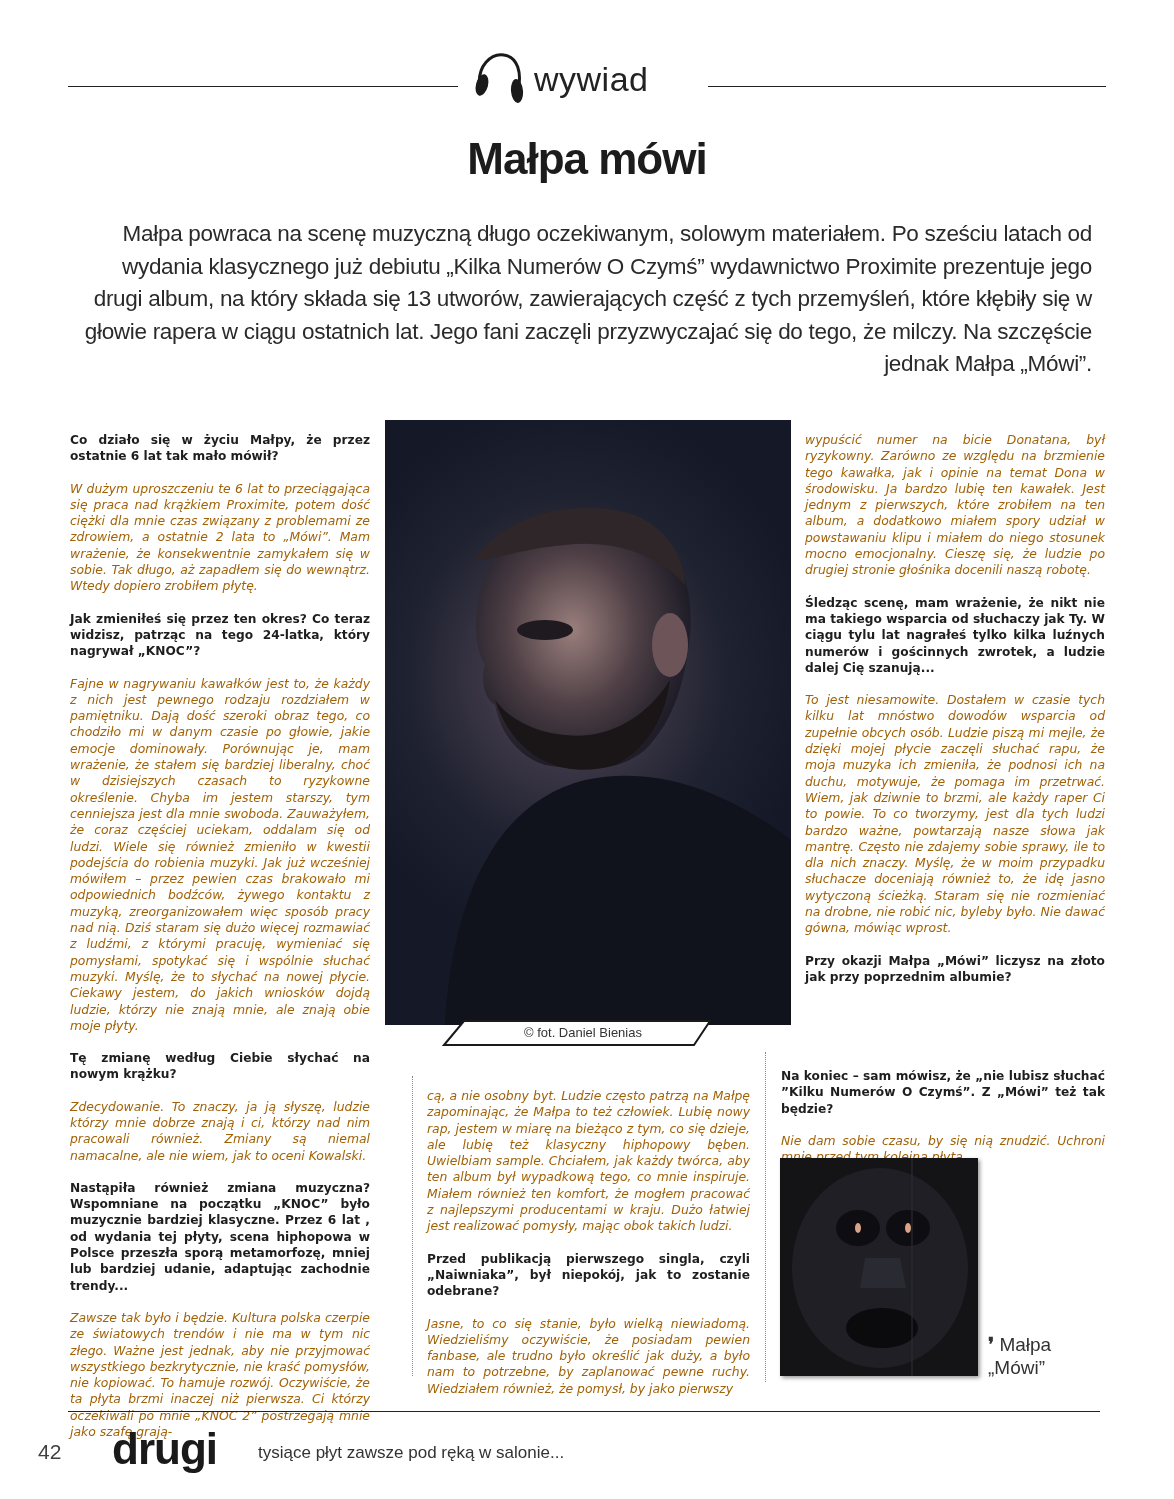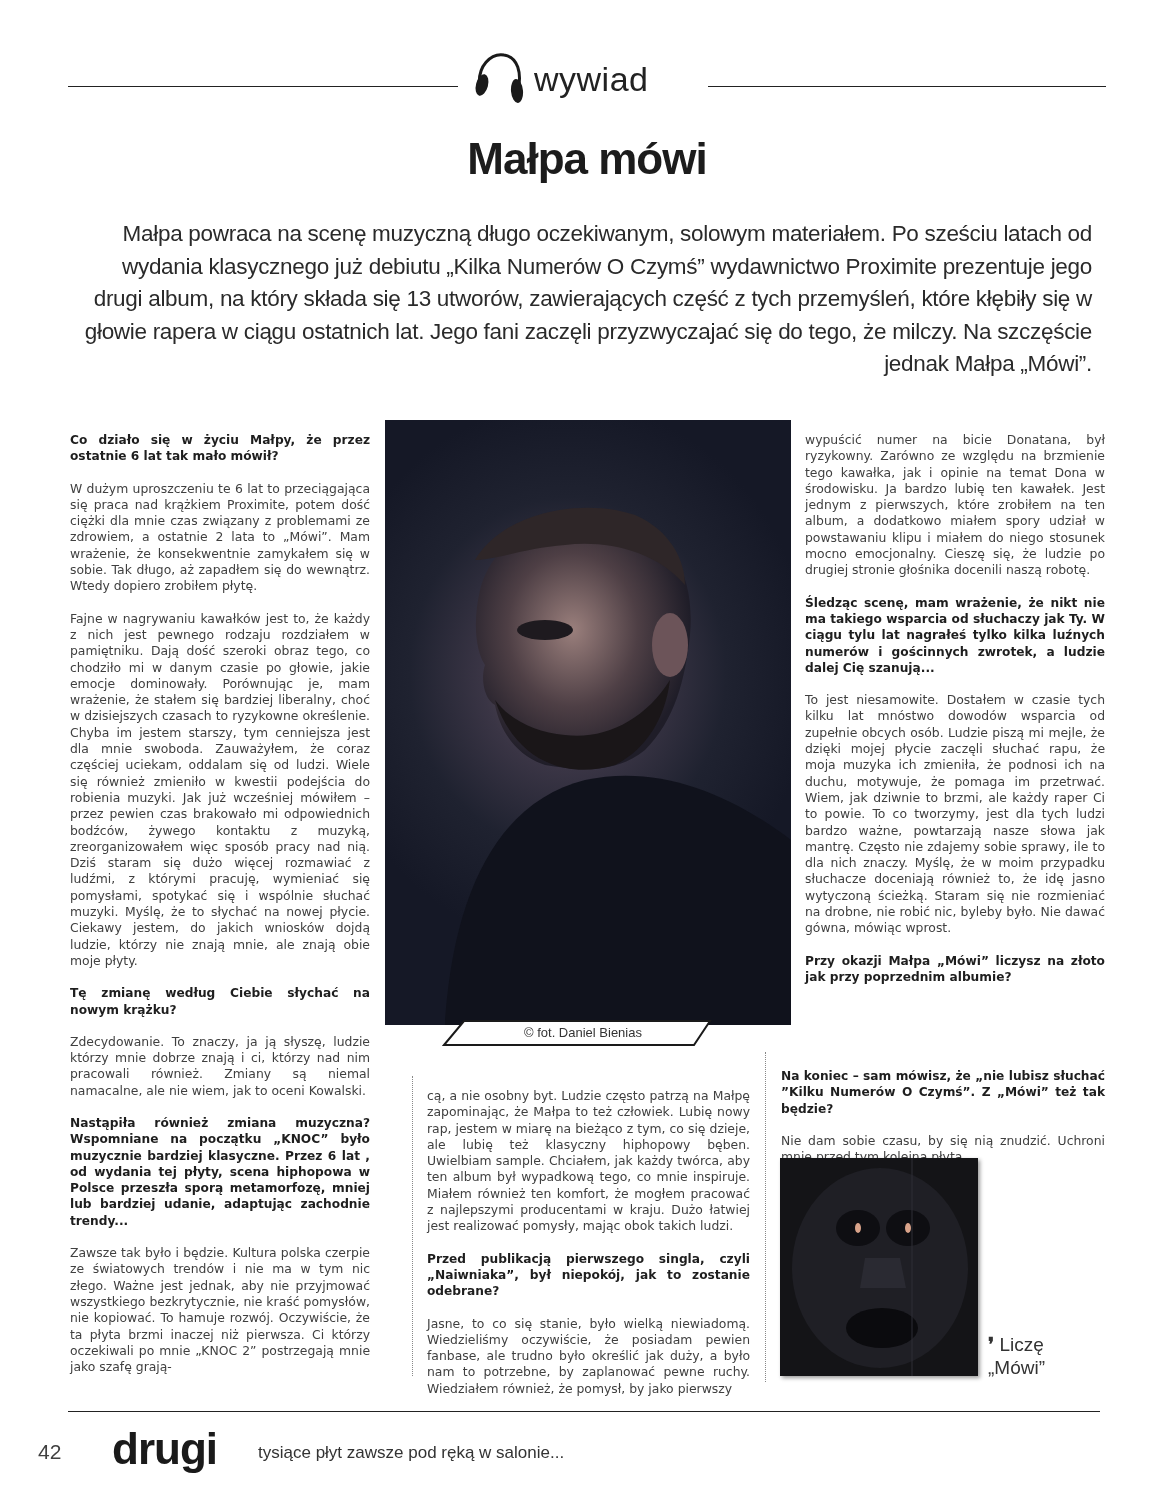--- a/index.html
+++ b/index.html
@@ -5,21 +5,21 @@
   html, body { margin: 0; padding: 0; background: #ffffff; }
   body { width: 1174px; height: 1499px; position: relative; overflow: hidden; font-family: "DejaVu Sans", sans-serif; color: #2b2b2b; }
   .hline { position: absolute; height: 1px; background: #222; }
   .section-header { position: absolute; top: 54px; left: 470px; height: 50px; display: flex; align-items: center; gap: 8px; }
   .section-label { font-family: "Liberation Sans", sans-serif; font-size: 34px; color: #222; font-weight: normal; letter-spacing: 0.5px; }
   .title { position: absolute; top: 134px; left: 0; width: 1174px; text-align: center; font-family: "Liberation Sans", sans-serif; font-weight: bold; font-size: 44px; color: #1c1c1c; letter-spacing: -1px; }
   .lead { position: absolute; top: 218px; left: 82px; width: 1010px; text-align: right; font-family: "Liberation Sans", sans-serif; font-size: 22.5px; line-height: 32.5px; color: #2a2a2a; letter-spacing: -0.3px; }
   .col { position: absolute; font-family: "DejaVu Sans", sans-serif; font-size: 12.4px; line-height: 16.3px; color: #3a3a3a; text-align: justify; }
   .col p { margin: 16px 0 6px 0; hyphens: auto; }
   .col .q { font-weight: bold; color: #1e1e1e; font-size: 12.2px; }
-  .col .a { color: #404040; }
+  .col .a { color: #a16207; font-style: italic; }
   .dotted { position: absolute; width: 0; border-left: 1.5px dotted #888; }
   .photo { position: absolute; left: 385px; top: 420px; width: 406px; height: 605px; overflow: hidden;
            background: radial-gradient(ellipse 60% 45% at 45% 42%, #6a5a5e 0%, #3a3545 35%, #1f2230 65%, #151826 100%); }
   .caption { position: absolute; left: 448px; top: 1020px; width: 270px; height: 26px; }
   .caption-text { position: absolute; left: 0; top: 0; width: 270px; height: 26px; line-height: 26px; text-align: center; font-family: "Liberation Sans", sans-serif; font-size: 13px; color: #333; }
   .cover { position: absolute; left: 780px; top: 1158px; width: 198px; height: 218px; background: #151515; box-shadow: 2px 2px 4px rgba(0,0,0,0.4); overflow: hidden; }
   .cover-caption { position: absolute; left: 988px; top: 1333px; font-family: "Liberation Sans", sans-serif; font-size: 19px; line-height: 23px; color: #333; }
   .footer-num { position: absolute; left: 38px; top: 1440px; font-family: "Liberation Sans", sans-serif; font-size: 21px; color: #404040; }
   .footer-logo { position: absolute; left: 112px; top: 1424px; font-family: "Liberation Sans", sans-serif; font-weight: bold; font-size: 44px; color: #1a1a1a; letter-spacing: -1px; }
   .footer-tag { position: absolute; left: 258px; top: 1443px; font-family: "Liberation Sans", sans-serif; font-size: 17px; color: #333; }
@@ -41,20 +41,21 @@
   <span class="section-label">wywiad</span>
 </div>
 
 <h1 class="title" style="margin:0;">Małpa mówi</h1>
 
 <div class="lead">Małpa powraca na scenę muzyczną długo oczekiwanym, solowym materiałem. Po sześciu latach od wydania klasycznego już debiutu „Kilka Numerów O Czymś” wydawnictwo Proximite prezentuje jego drugi album, na który składa się 13 utworów, zawierających część z tych przemyśleń, które kłębiły się w głowie rapera w ciągu ostatnich lat. Jego fani zaczęli przyzwyczajać się do tego, że milczy. Na szczęście jednak Małpa „Mówi”.</div>
 
 <div class="col" id="col-left" style="left:70px; top:416px; width:300px;">
     <p class="q" lang="pl">Co działo się w życiu Małpy, że przez ostatnie 6 lat tak mało mówił?</p>
     <p class="a" lang="pl">W dużym uproszczeniu te 6 lat to przeciągająca się praca nad krążkiem Proximite, potem dość ciężki dla mnie czas związany z problemami ze zdrowiem, a ostatnie 2 lata to „Mówi”. Mam wrażenie, że konsekwentnie zamykałem się w sobie. Tak długo, aż zapadłem się do wewnątrz. Wtedy dopiero zrobiłem płytę.</p>
+    <p class="q" lang="pl">Jak zmieniłeś się przez ten okres? Co teraz widzisz, patrząc na tego 24-latka, który nagrywał „KNOC”?</p>
     <p class="a" lang="pl">Fajne w nagrywaniu kawałków jest to, że każdy z nich jest pewnego rodzaju rozdziałem w pamiętniku. Dają dość szeroki obraz tego, co chodziło mi w danym czasie po głowie, jakie emocje dominowały. Porównując je, mam wrażenie, że stałem się bardziej liberalny, choć w dzisiejszych czasach to ryzykowne określenie. Chyba im jestem starszy, tym cenniejsza jest dla mnie swoboda. Zauważyłem, że coraz częściej uciekam, oddalam się od ludzi. Wiele się również zmieniło w kwestii podejścia do robienia muzyki. Jak już wcześniej mówiłem – przez pewien czas brakowało mi odpowiednich bodźców, żywego kontaktu z muzyką, zreorganizowałem więc sposób pracy nad nią. Dziś staram się dużo więcej rozmawiać z ludźmi, z którymi pracuję, wymieniać się pomysłami, spotykać się i wspólnie słuchać muzyki. Myślę, że to słychać na nowej płycie. Ciekawy jestem, do jakich wniosków dojdą ludzie, którzy nie znają mnie, ale znają obie moje płyty.</p>
     <p class="q" lang="pl">Tę zmianę według Ciebie słychać na nowym krążku?</p>
     <p class="a" lang="pl">Zdecydowanie. To znaczy, ja ją słyszę, ludzie którzy mnie dobrze znają i ci, którzy nad nim pracowali również. Zmiany są niemal namacalne, ale nie wiem, jak to oceni Kowalski.</p>
     <p class="q" lang="pl">Nastąpiła również zmiana muzyczna? Wspomniane na początku „KNOC” było muzycznie bardziej klasyczne. Przez 6 lat , od wydania tej płyty, scena hiphopowa w Polsce przeszła sporą metamorfozę, mniej lub bardziej udanie, adaptując zachodnie trendy...</p>
     <p class="a" lang="pl">Zawsze tak było i będzie. Kultura polska czerpie ze światowych trendów i nie ma w tym nic złego. Ważne jest jednak, aby nie przyjmować wszystkiego bezkrytycznie, nie kraść pomysłów, nie kopiować. To hamuje rozwój. Oczywiście, że ta płyta brzmi inaczej niż pierwsza. Ci którzy oczekiwali po mnie „KNOC 2” postrzegają mnie jako szafę grają-</p>
   </div>
 
 <div class="col" id="col-middle" style="left:427px; top:1072px; width:323px;">
     <p class="a" lang="pl">cą, a nie osobny byt. Ludzie często patrzą na Małpę zapominając, że Małpa to też człowiek. Lubię nowy rap, jestem w miarę na bieżąco z tym, co się dzieje, ale lubię też klasyczny hiphopowy bęben. Uwielbiam sample. Chciałem, jak każdy twórca, aby ten album był wypadkową tego, co mnie inspiruje. Miałem również ten komfort, że mogłem pracować z najlepszymi producentami w kraju. Dużo łatwiej jest realizować pomysły, mając obok takich ludzi.</p>
     <p class="q" lang="pl">Przed publikacją pierwszego singla, czyli „Naiwniaka”, był niepokój, jak to zostanie odebrane?</p>
@@ -114,20 +115,20 @@
     <ellipse cx="78" cy="70" rx="22" ry="18" fill="#0e0e12"></ellipse>
     <ellipse cx="128" cy="70" rx="22" ry="18" fill="#0e0e12"></ellipse>
     <ellipse cx="78" cy="70" rx="3" ry="5" fill="#d9a38a"></ellipse>
     <ellipse cx="128" cy="70" rx="3" ry="5" fill="#d9a38a"></ellipse>
     <path d="M85 100 L120 100 L126 130 L80 130 Z" fill="#2a2a32"></path>
     <ellipse cx="102" cy="170" rx="36" ry="20" fill="#0b0b0e"></ellipse>
     <line x1="132" y1="0" x2="132" y2="218" stroke="#2e2e36" stroke-width="1"></line>
   </svg>
 </div>
 <div class="cover-caption">
-  <div><span style="font-weight:bold;">❜</span> <span>Liczę</span></div>
+  <div><span style="font-weight:bold;">❜</span> <span>Małpa</span></div>
   <div>„Mówi”</div>
 </div>
 
 <div class="hline" style="left:68px; top:1411px; width:1032px;"></div>
 <div class="footer-num">42</div>
 <div class="footer-logo">drugi</div>
 <div class="footer-tag">tysiące płyt zawsze pod ręką w salonie...</div>
 
 </body></html>

